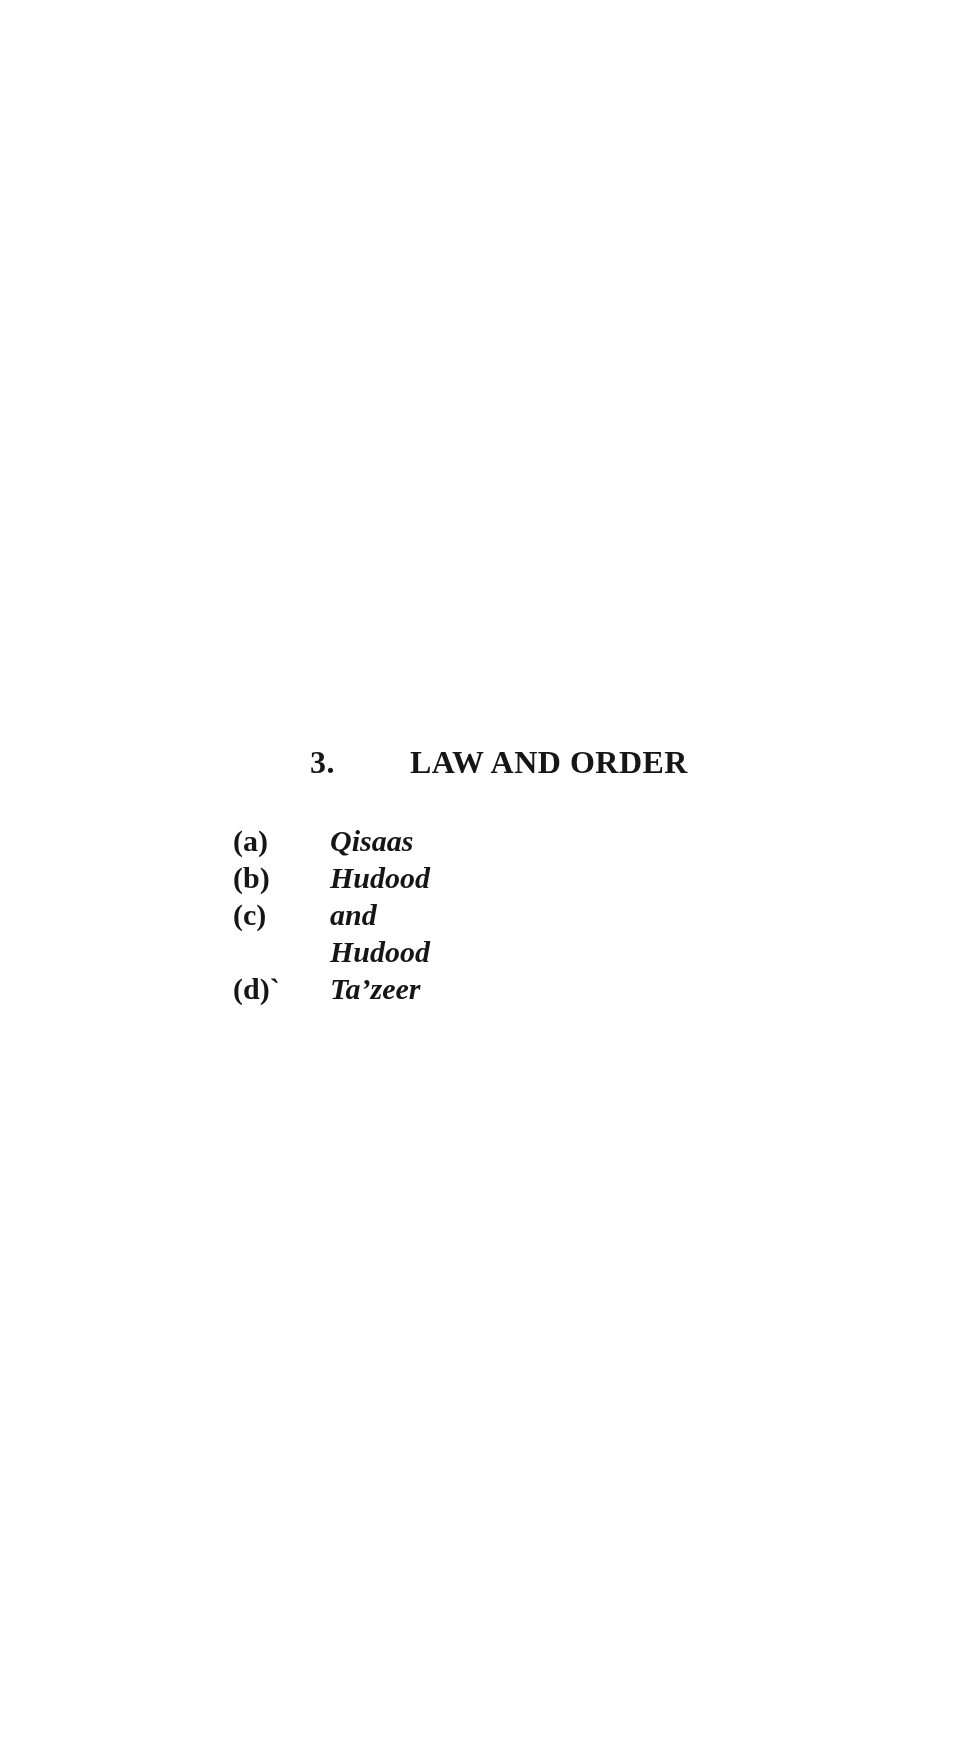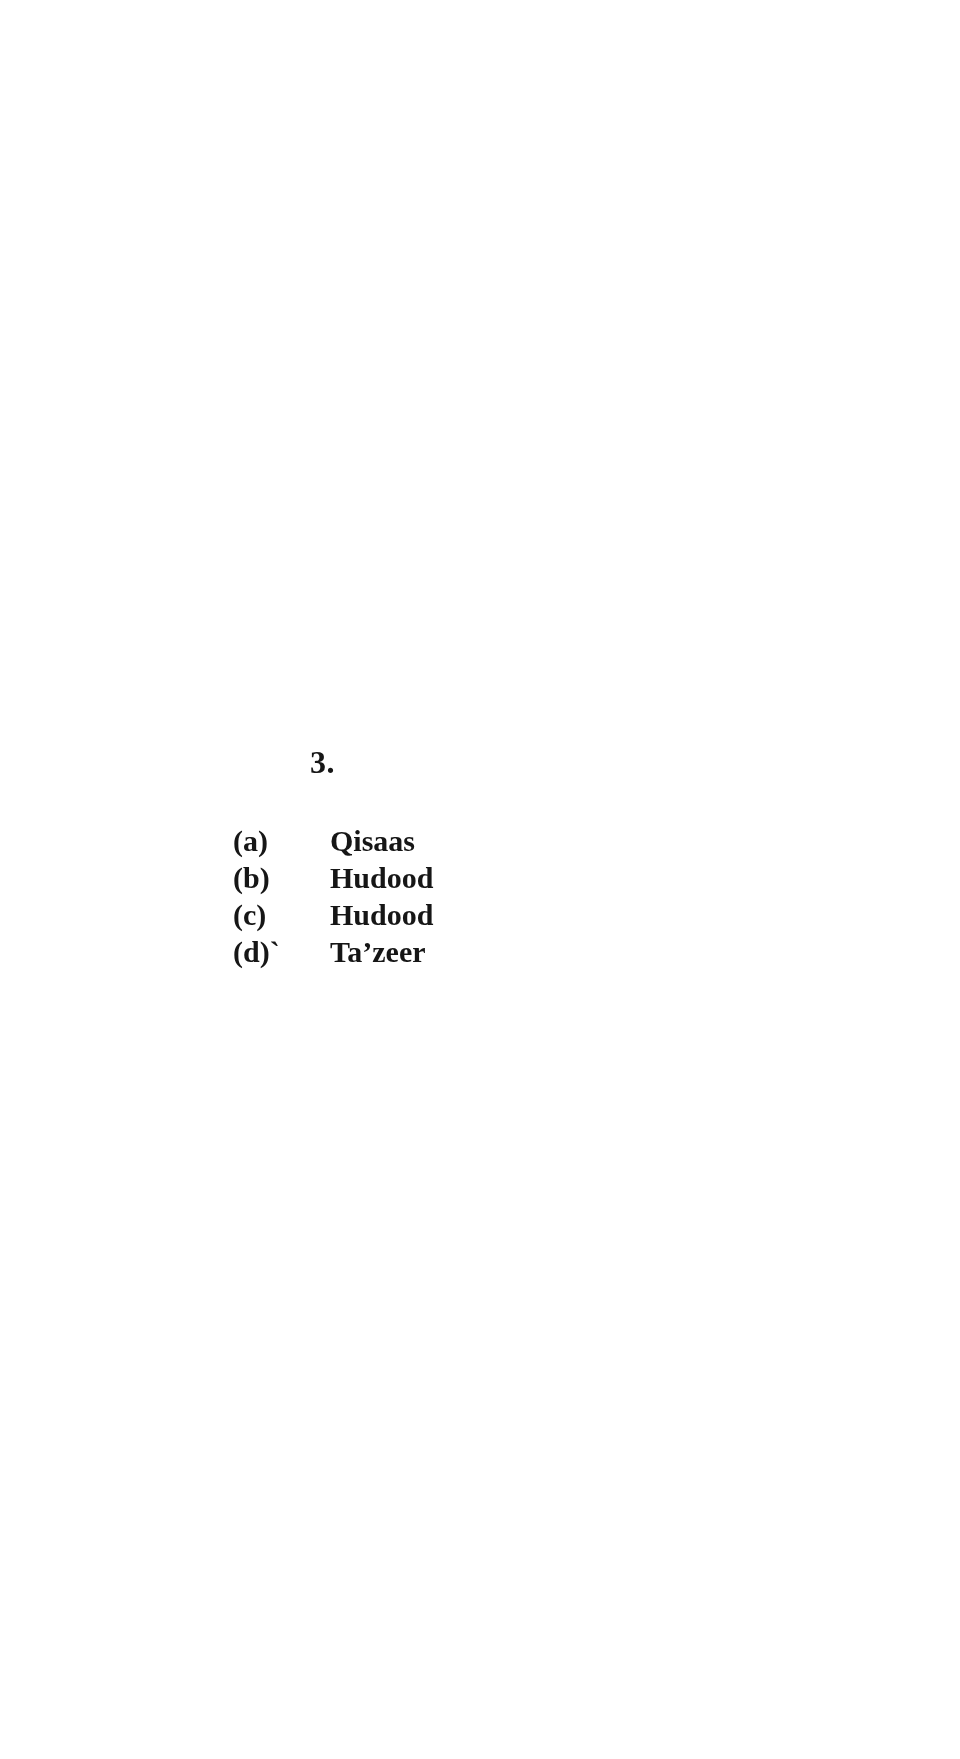--- a/index.html
+++ b/index.html
@@ -49,29 +49,31 @@
     width: 97px;
     flex: 0 0 97px;
     line-height: 37px;
     white-space: nowrap;
   }
   .item-lines {
     line-height: 37px;
   }
   .item-lines div {
     white-space: nowrap;
+    font-style: italic;
   }
 </style>
 </head>
 <body>
 
 <div class="page">
 
   <div class="title-row">
     <span class="title-num">3.</span>
+    <span class="title-text">LAW AND ORDER</span>
   </div>
 
   <div class="list">
 
     <div class="item">
       <span class="item-label">(a)</span>
       <div class="item-lines">
         <div>Qisaas</div>
       </div>
     </div>
@@ -79,20 +81,21 @@
     <div class="item">
       <span class="item-label">(b)</span>
       <div class="item-lines">
         <div>Hudood</div>
       </div>
     </div>
 
     <div class="item">
       <span class="item-label">(c)</span>
       <div class="item-lines">
+        <div>and</div>
         <div>Hudood</div>
       </div>
     </div>
 
     <div class="item">
       <span class="item-label">(d)`</span>
       <div class="item-lines">
         <div>Ta’zeer</div>
       </div>
     </div>

